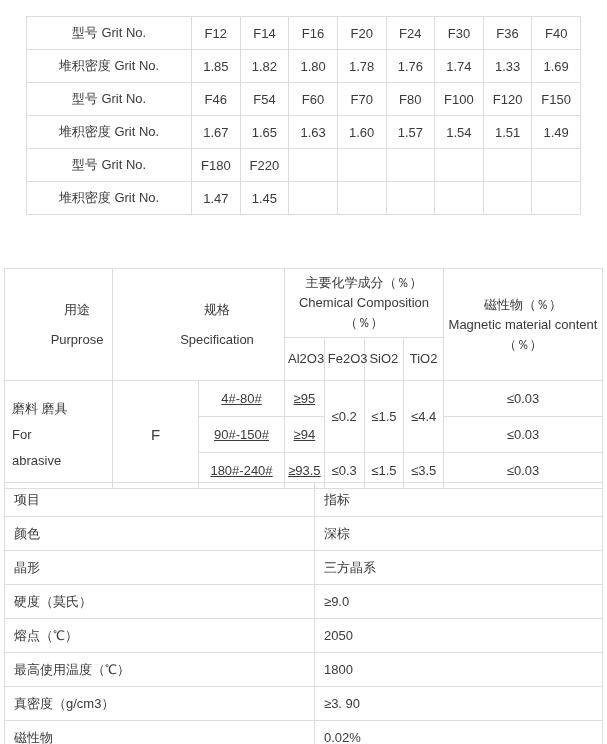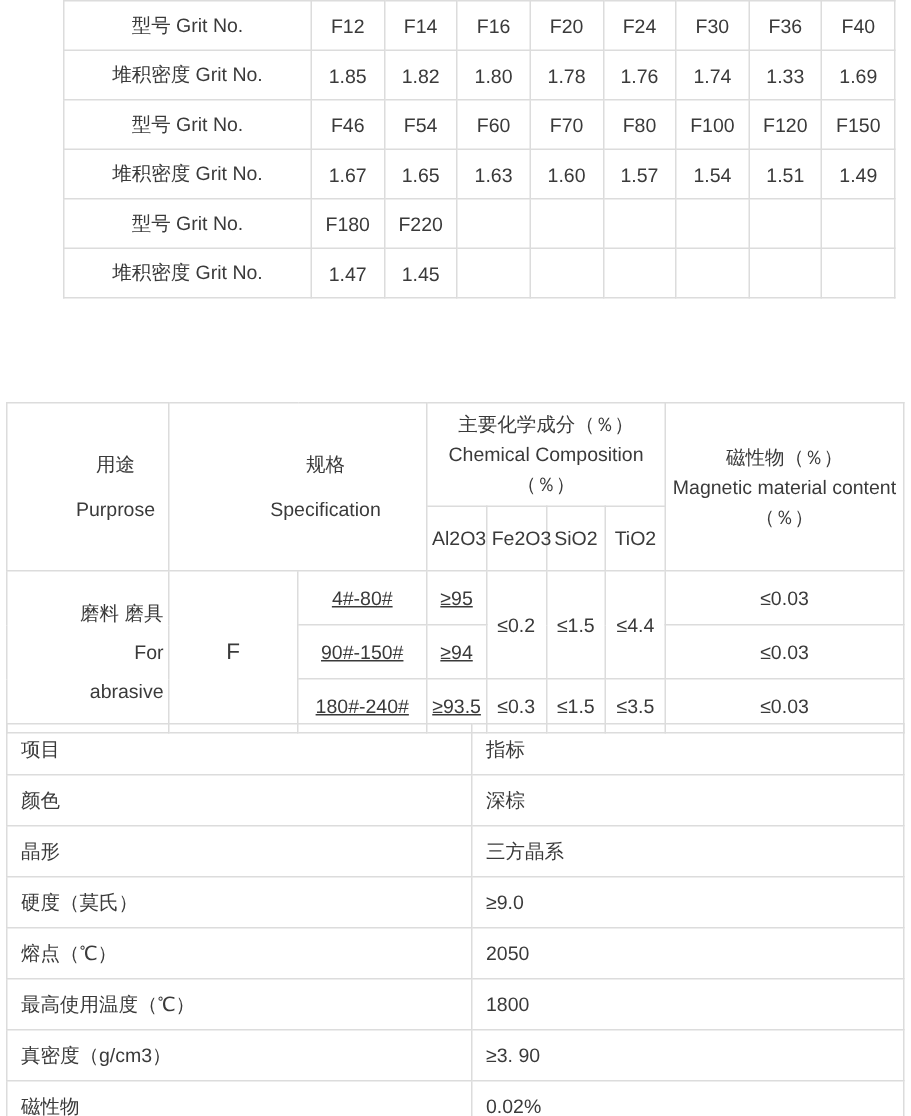--- a/index.html
+++ b/index.html
@@ -32,23 +32,22 @@
     font-weight: normal;
     font-size: 13px;
     color: #3a3a3a;
     padding: 0 2px;
   }
 
   
   .grit-table {
     position: absolute;
     left: 26px;
-    top: 0;
+    top: 16px;
     width: 555px;
-    margin-left: 16px;
   }
   .grit-table td {
     height: 32px;
   }
   .grit-table td.label {
     width: 160px;
     text-align: center;
   }
   .grit-table td.blank {
     border: 1px solid #dcdcdc;
@@ -209,21 +208,21 @@
         </td>
       </tr>
       <tr>
         <td class="ox" style="height:34px">Al2O3</td>
         <td class="ox">Fe2O3</td>
         <td class="ox">SiO2</td>
         <td class="ox">TiO2</td>
       </tr>
 
       <tr>
-        <td class="use-cell" rowspan="3" style="text-align:right;padding-left:20px">
+        <td class="use-cell" rowspan="3" style="text-align:left;padding-left:7px">
           <div>磨料 磨具</div>
           <div>For</div>
           <div>abrasive</div>
         </td>
         <td class="f-cell" rowspan="3">F</td>
         <td class="spec-cell body-row">4#-80#</td>
         <td class="ox body-row">≥95</td>
         <td class="ox" rowspan="2">≤0.2</td>
         <td class="ox" rowspan="2">≤1.5</td>
         <td class="ox" rowspan="2">≤4.4</td>

